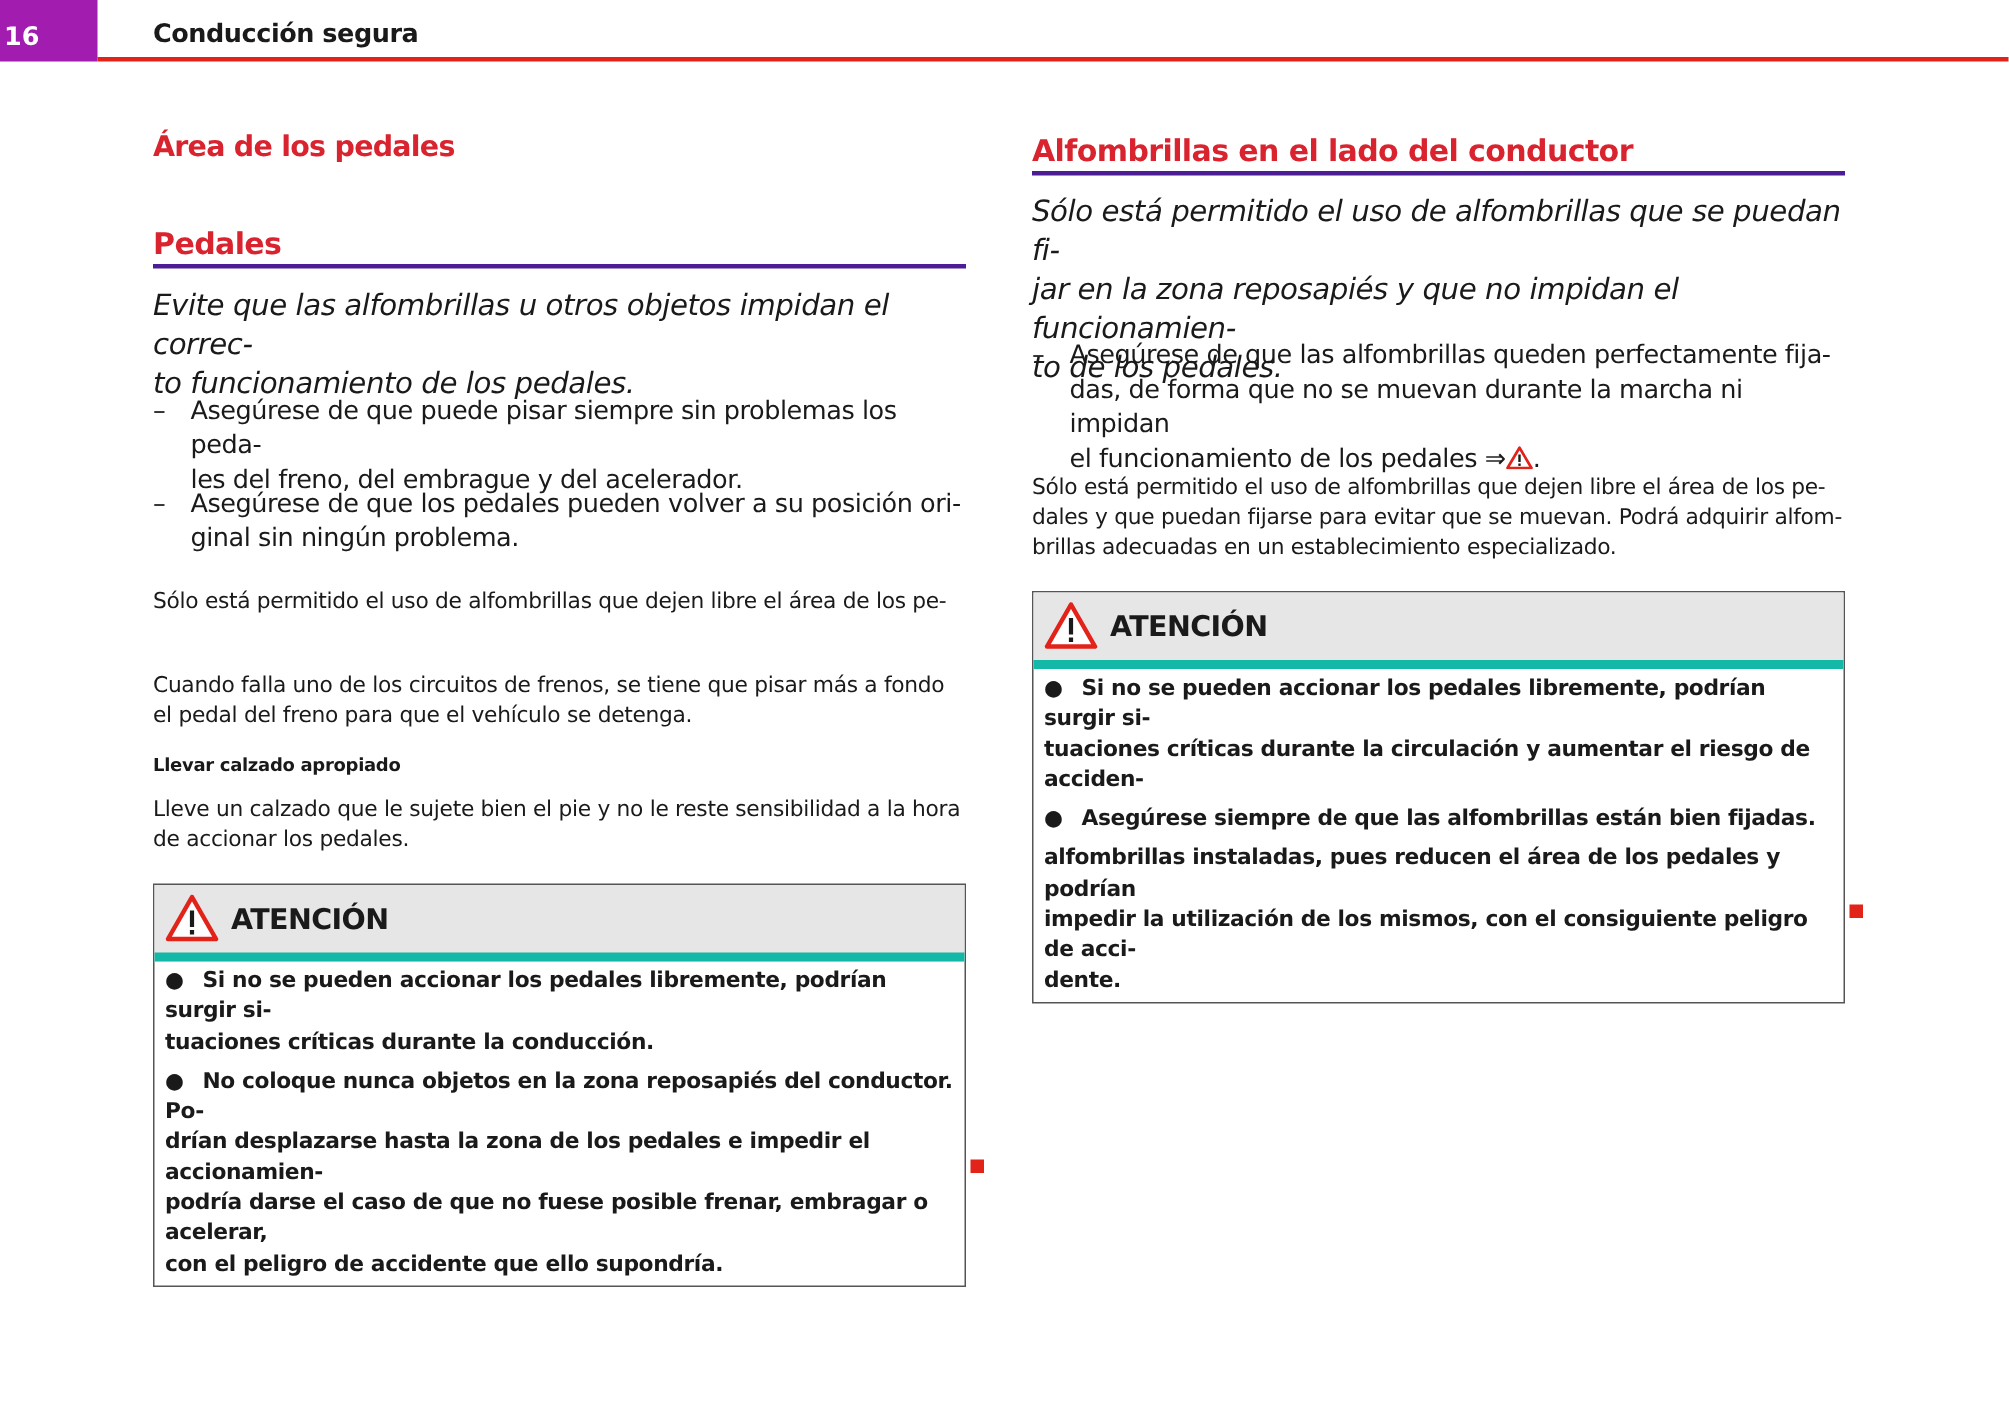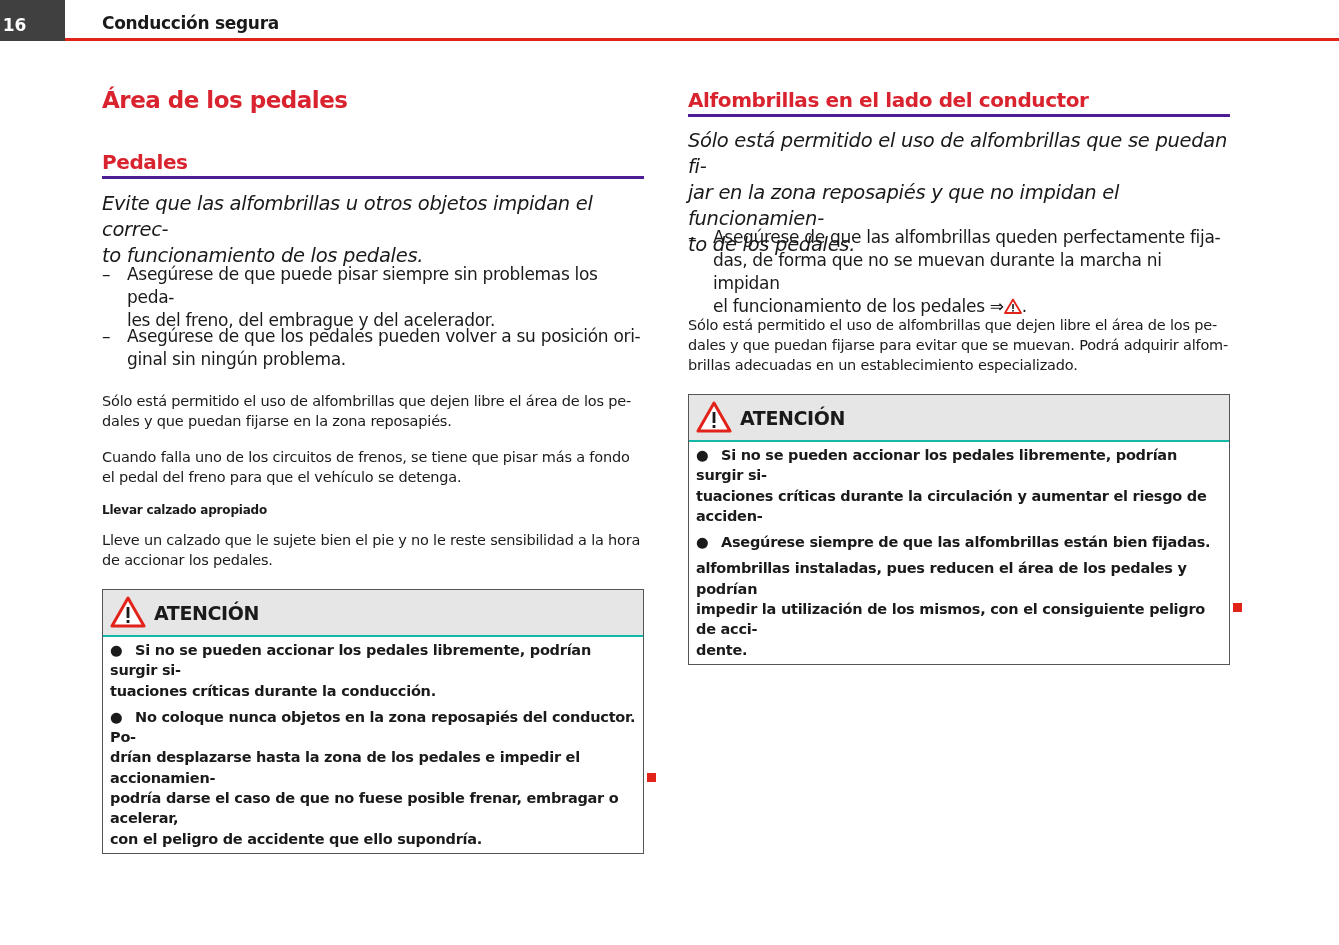--- a/index.html
+++ b/index.html
@@ -1,43 +1,43 @@
 <!DOCTYPE html>
 <html><head>
 <meta charset="utf-8">
 <style>
   html, body { margin: 0; padding: 0; background: #ffffff; }
   body { width: 1339px; height: 945px; position: relative; overflow: hidden;
          font-family: "DejaVu Sans", "Liberation Sans", sans-serif; color: #1a1a1a; }
   .header { position: absolute; left: 0; top: 0; width: 1339px; height: 41px; }
-  .page-num { position: absolute; left: 0; top: 0; width: 65px; height: 41px; background: #404040;
+  .page-num { position: absolute; left: 0; top: 0; width: 65px; height: 41px; background: #a21caf;
               color: #fff; font-weight: bold; font-size: 17px; line-height: 50px; text-align: center;
               font-family: "DejaVu Sans", sans-serif; }
   .page-num span { position: relative; top: 0; left: -18px; }
   .running-title { position: absolute; left: 102px; top: 13px; font-size: 17px; font-weight: bold;
                    color: #1a1a1a; font-family: "DejaVu Sans", sans-serif; letter-spacing: -0.3px; }
   .header-rule { position: absolute; left: 65px; top: 38px; width: 1274px; height: 3px; background: #e2231a; }
 
   .col { position: absolute; top: 0; }
   .col-left { left: 102px; width: 542px; }
   .col-right { left: 688px; width: 542px; }
-  .main-title { position: absolute; top: 87px; left: 0; font-size: 23px; font-weight: bold; color: #d9232e;
+  .main-title { position: absolute; top: 87px; left: 0; font-size: 19px; font-weight: bold; color: #d9232e;
                 letter-spacing: -0.5px; margin: 0; }
   .section-title { position: absolute; left: 0; width: 542px; font-size: 20px; font-weight: bold; color: #d9232e;
                    border-bottom: 3px solid #4c1d95; padding-bottom: 2px; margin: 0; letter-spacing: -0.4px; }
   .intro { position: absolute; left: 0; width: 542px; font-style: italic; font-size: 19.5px; line-height: 26px;
            color: #1a1a1a; letter-spacing: -0.3px; margin: 0; }
   .dash-item { position: absolute; left: 0; width: 542px; font-size: 17px; line-height: 23px;
                padding-left: 25px; box-sizing: border-box; letter-spacing: -0.3px; }
   .dash-item .dash { position: absolute; left: 0; top: 0; }
   .para { position: absolute; left: 0; width: 542px; font-size: 14.5px; line-height: 20px; letter-spacing: -0.2px; }
   .subhead { position: absolute; left: 0; font-size: 12px; font-weight: bold; letter-spacing: -0.2px; }
 
   .warn-box { position: absolute; left: 0; width: 542px; border: 1px solid #555; box-sizing: border-box; background: #fff; }
-  .warn-head { height: 45px; background: #e6e6e6; border-bottom: 2px solid #14b8a6; position: relative; }
+  .warn-head { height: 45px; background: #e6e6e6; border-bottom: 6px solid #14b8a6; position: relative; }
   .warn-head svg { position: absolute; left: 7px; top: 6px; }
   .warn-title { position: absolute; left: 51px; top: 12px; font-size: 19px; font-weight: bold; letter-spacing: -0.4px; }
   .warn-body { padding: 3px 7px 4px 7px; }
   .warn-item { font-size: 14.5px; font-weight: bold; line-height: 20.3px; margin-bottom: 6px; letter-spacing: -0.25px; }
   .warn-item:last-child { margin-bottom: 0; }
   .bullet { display: inline-block; width: 25px; }
   .end-mark { position: absolute; width: 9px; height: 9px; background: #e2231a; }
   .inline-warn { display: inline-block; vertical-align: -2px; }
 </style>
 </head>
@@ -66,21 +66,20 @@
     <div>les del freno, del embrague y del acelerador.</div>
   </div>
   <div class="dash-item" style="top:325px;">
     <span class="dash">–</span>
     <div>Asegúrese de que los pedales pueden volver a su posición ori-</div>
     <div>ginal sin ningún problema.</div>
   </div>
 
   <div class="para" style="top:391px;">
     <div>Sólo está permitido el uso de alfombrillas que dejen libre el área de los pe-</div>
-    <div>dales y que puedan fijarse en la zona reposapiés.</div>
   </div>
   <div class="para" style="top:447px;">
     <div>Cuando falla uno de los circuitos de frenos, se tiene que pisar más a fondo</div>
     <div>el pedal del freno para que el vehículo se detenga.</div>
   </div>
 
   <div class="subhead" style="top:503px;">Llevar calzado apropiado</div>
   <div class="para" style="top:530px;">
     <div>Lleve un calzado que le sujete bien el pie y no le reste sensibilidad a la hora</div>
     <div>de accionar los pedales.</div>

